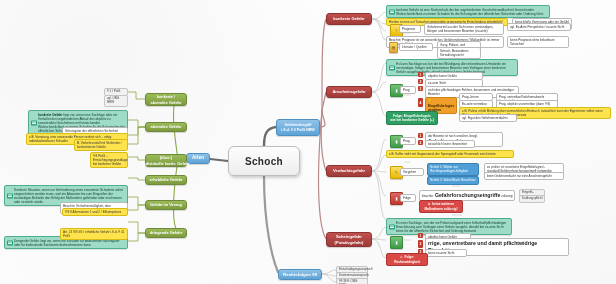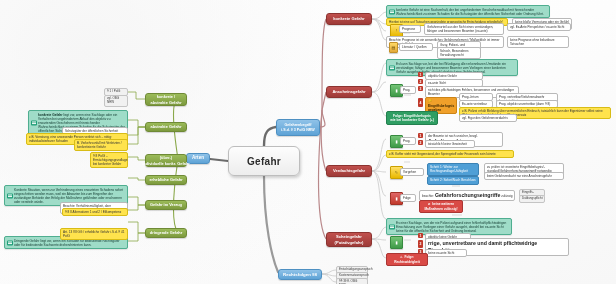--- a/index.html
+++ b/index.html
@@ -227,21 +227,21 @@
     <path d="M452,215 L462,215" stroke="#c9c9c9" stroke-width=".7" fill="none"></path>
 
     <path d="M404,240 L411,240" stroke="#c9c9c9" stroke-width=".7" fill="none"></path>
 
     <path d="M322,274 C330,274 330,270 336,270" stroke="#c9c9c9" stroke-width=".8" fill="none"></path>
     <path d="M322,274 C330,274 330,276 336,276" stroke="#c9c9c9" stroke-width=".8" fill="none"></path>
     <path d="M322,274 C330,274 330,282 336,282" stroke="#c9c9c9" stroke-width=".8" fill="none"></path>
   </svg>
 
   <div class="node central">
-    <span>Gefahr</span>
+    <span>Schoch</span>
   </div>
 
   <div class="node blue blue-arten">
     <span>Arten</span>
   </div>
 
   <div class="node blue blue-top">
     <span>Gefahrenbegriff</span>
     <span>i.S.d. § 3 PolG NRW</span>
   </div>

